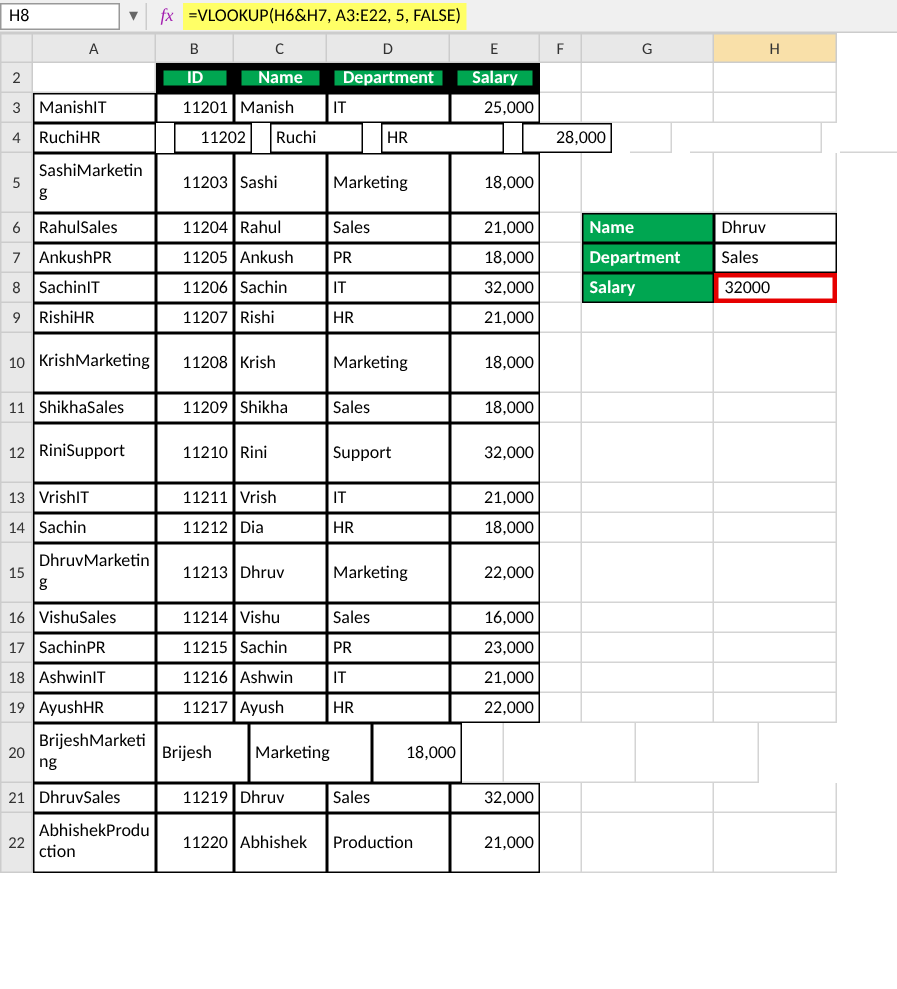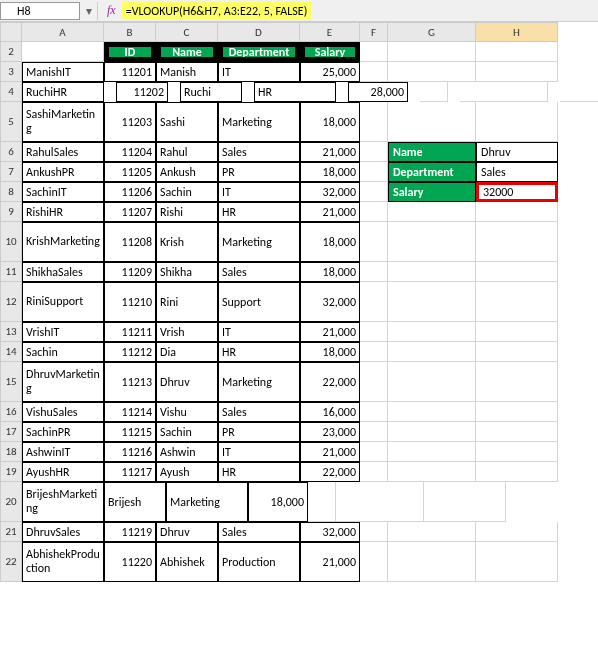--- a/index.html
+++ b/index.html
@@ -1,19 +1,19 @@
 <!DOCTYPE html>
 <html><head>
   <meta charset="utf-8">
   <style>
     * { margin: 0; padding: 0; box-sizing: border-box; }
     body { font-family: Calibri, Arial, sans-serif; font-size: 12px; background: #fff; }
     
     .formula-bar { display: flex; align-items: center; height: 22px; border-bottom: 1px solid #ccc; background: #f0f0f0; }
-    .cell-ref { width: 80px; padding: 0 16px; background: #fff; border: 1px solid #999; height: 18px; display: flex; align-items: center; margin-right: 4px; }
+    .cell-ref { width: 80px; padding: 0 5px; background: #fff; border: 1px solid #999; height: 18px; display: flex; align-items: center; margin-right: 4px; }
     .cell-ref-dropdown { width: 10px; color: #666; text-align: center; }
     .fb-divider { width: 1px; height: 18px; background: #ccc; margin: 0 3px; }
     .fx-icon { font-style: italic; font-family: serif; margin: 0 6px; color: #a21caf; }
     .formula-text { background: #ffff66; padding: 1px 4px; height: 18px; display: flex; align-items: center; flex: 0 0 auto; }
     
     .sheet { display: flex; }
     .rowheads { display: flex; flex-direction: column; }
     .corner { width: 22px; height: 20px; background: #e8e8e8; border: 1px solid #ccc; }
     .rowhead { width: 22px; background: #e8e8e8; border: 1px solid #ccc; border-top: none; display: flex; align-items: center; justify-content: center; color: #333; font-size: 11px; }
     

